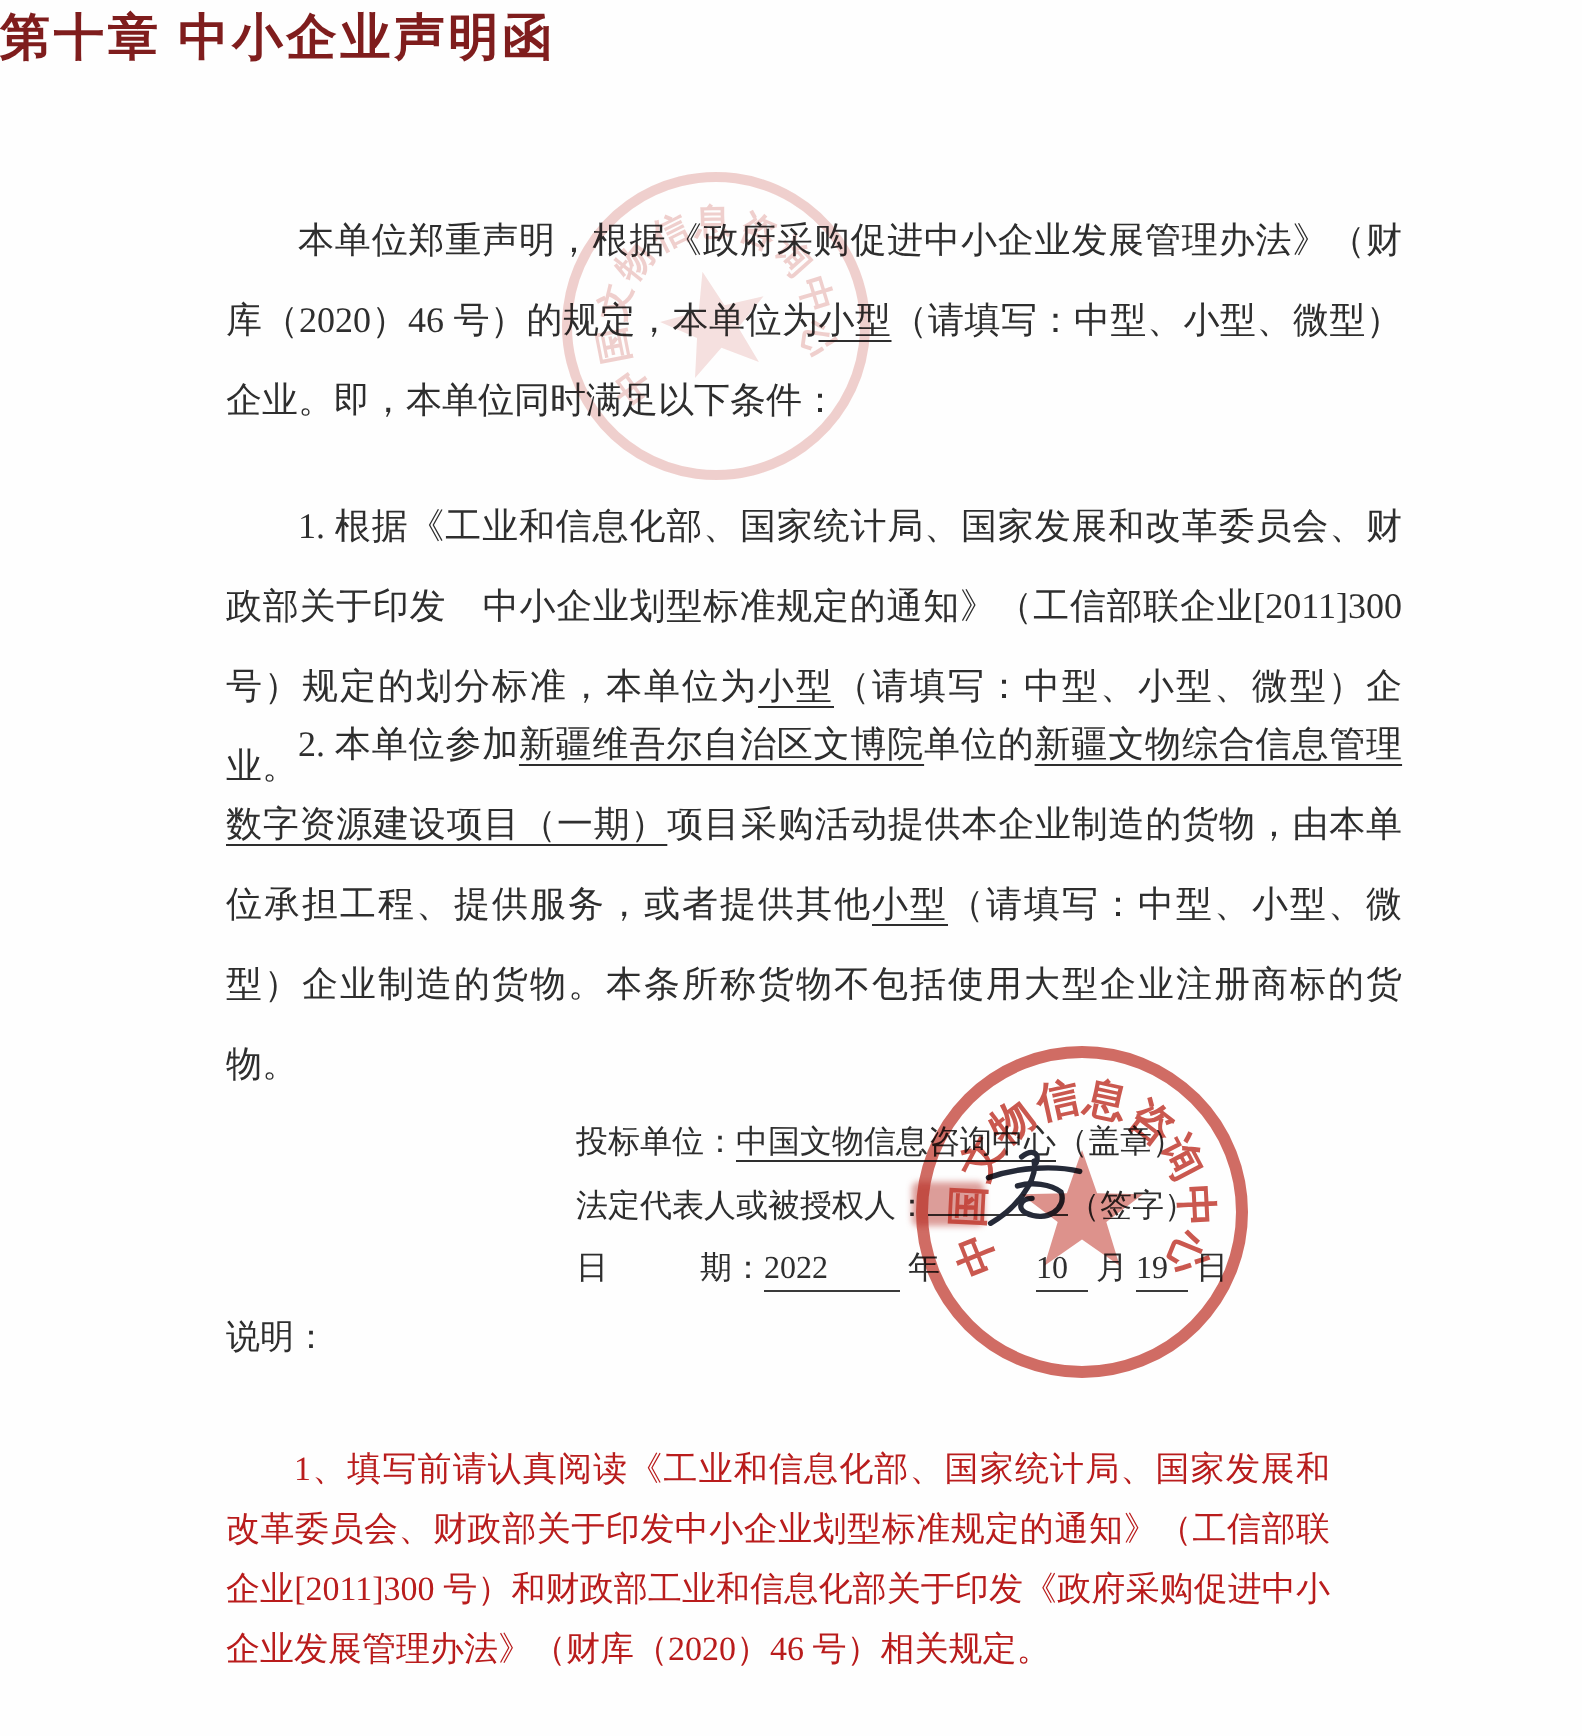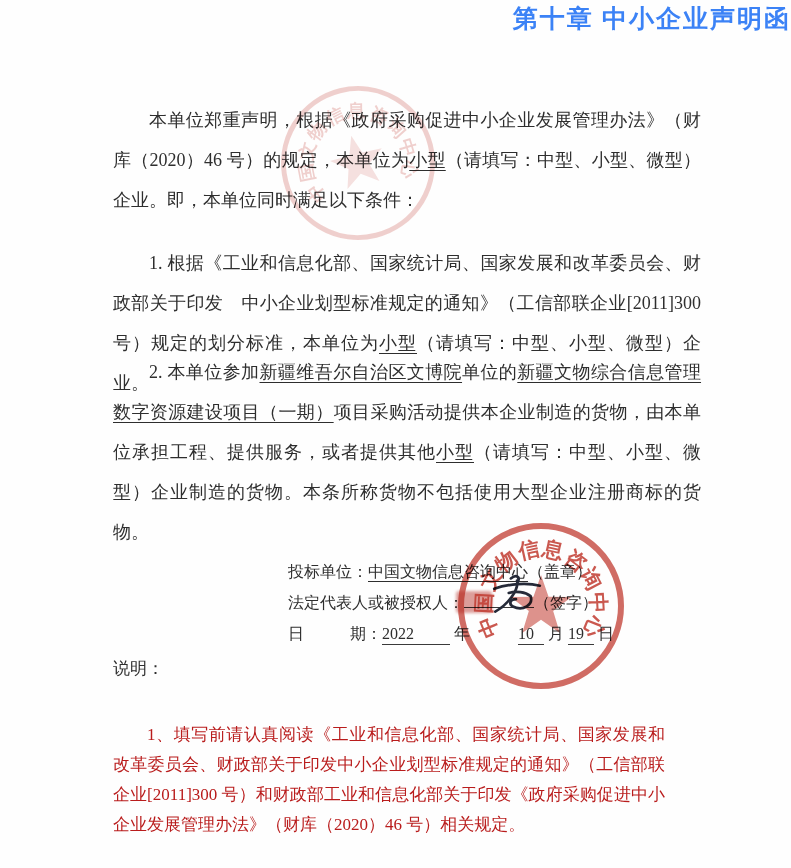--- a/index.html
+++ b/index.html
@@ -5,21 +5,21 @@
   :root{
     --ink:#2e2e2e;
     --stamp-red:#c23b30;
   }
   html,body{margin:0;padding:0;background:#ffffff;}
   body{width:791px;height:868px;overflow:hidden;position:relative;
        font-family:"Liberation Serif","DejaVu Serif",serif;color:var(--ink);}
   .page{position:absolute;inset:0;background:#fefefe;}
 
   .title{position:absolute;top:2px;left:0;width:791px;margin:0;
-         text-align:right;font-size:25px;font-weight:700;letter-spacing:2px;color:#3b82f6;}
+         text-align:left;font-size:25px;font-weight:700;letter-spacing:2px;color:#7f1d1d;}
 
   .para{position:absolute;left:113px;width:588px;font-size:18px;line-height:40px;
         text-align:justify;text-indent:2em;color:var(--ink);}
   .p1{top:100px;}
   .p2{top:243px;}
   .p3{top:352px;}
   .u{text-decoration:underline;text-underline-offset:4px;}
 
   .sig{position:absolute;left:288px;top:556px;font-size:16px;color:var(--ink);}
   .sig-line{line-height:31px;white-space:nowrap;}

